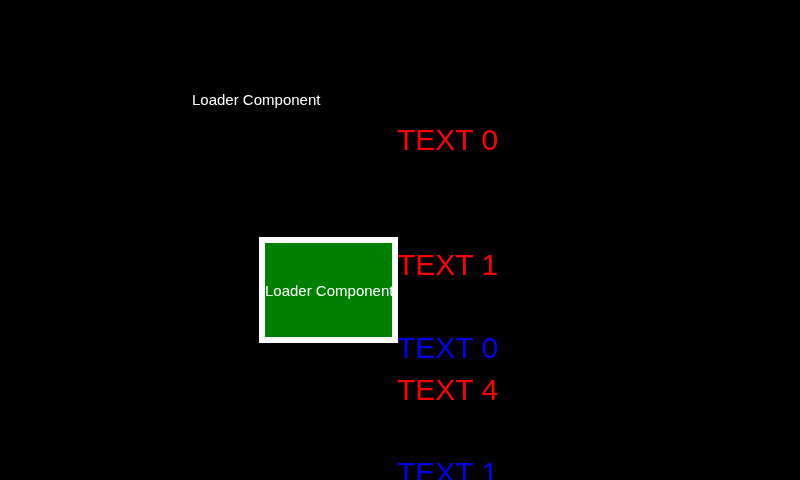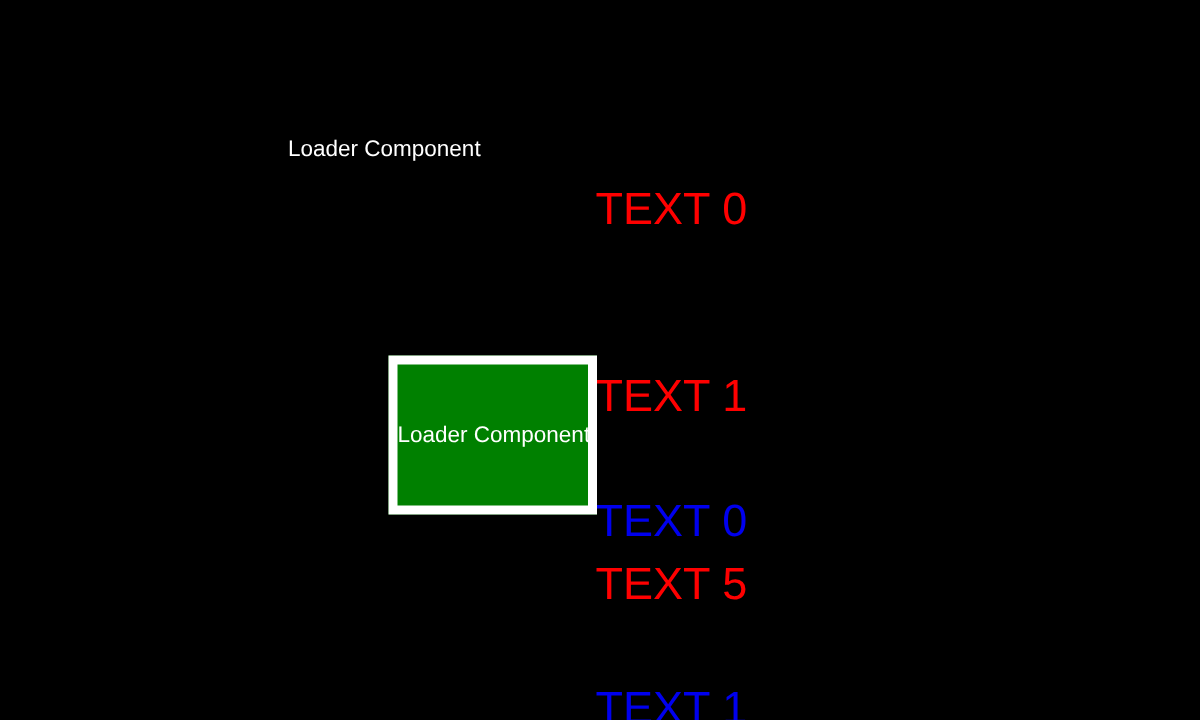--- a/index.html
+++ b/index.html
@@ -73,21 +73,21 @@
 </head>
 <body>
 
 <div id="stage">
 
   <div class="loader-label-plain">Loader Component</div>
 
   <div class="text-stack red">
     <span class="text-line">TEXT 0</span>
     <span class="text-line">TEXT 1</span>
-    <span class="text-line">TEXT 5</span>
+    <span class="text-line">TEXT 4</span>
     
     
   </div>
 
   <div class="text-stack blue">
     <span class="text-line">TEXT 0</span>
     <span class="text-line">TEXT 1</span>
     
     
     

